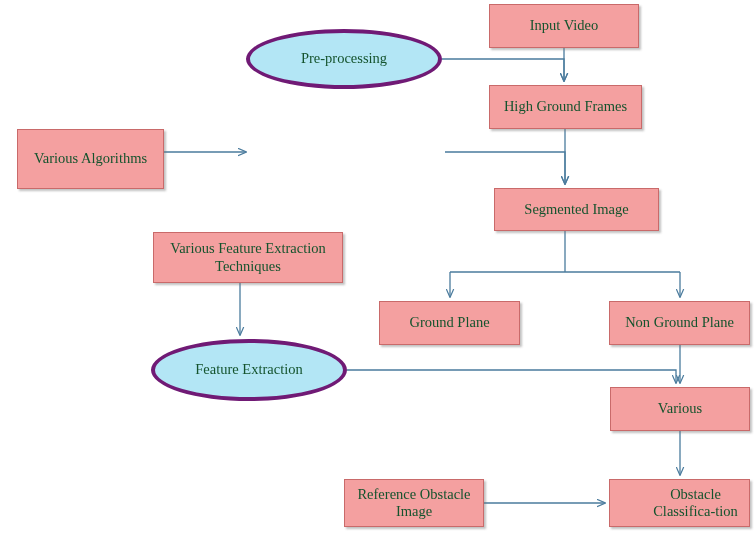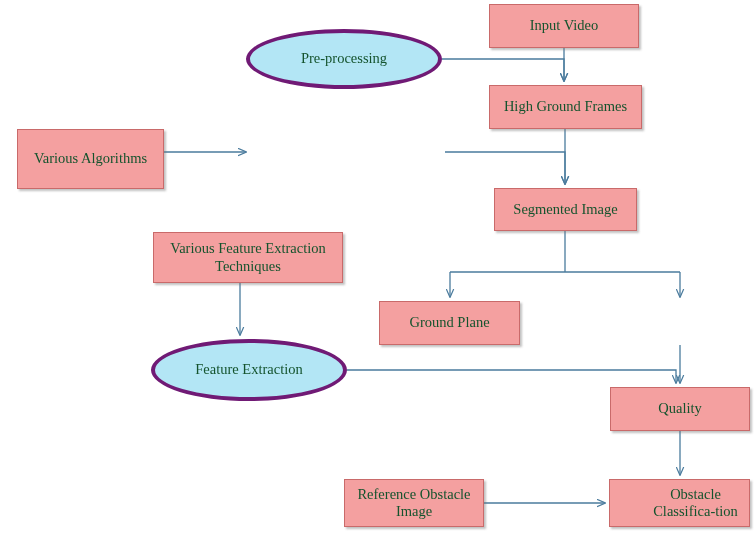--- a/index.html
+++ b/index.html
@@ -101,39 +101,42 @@
 
   <div class="node rect" style="left:489px; top:85px; width:153px; height:44px;">
     <span>High Ground Frames</span>
   </div>
 
   <div class="node rect" style="left:17px; top:129px; width:147px; height:60px;">
     <span>Various Algorithms</span>
   </div>
 
 
-  <div class="node rect" style="left:494px; top:188px; width:143px; height:43px;">
+  <div class="node rect" style="left:494px; top:188px; width:165px; height:43px;">
     <span>Segmented Image</span>
   </div>
 
   <div class="node rect" style="left:153px; top:232px; width:190px; height:51px;">
     <span>Various Feature Extraction Techniques</span>
   </div>
 
   <div class="node rect" style="left:379px; top:301px; width:141px; height:44px;">
     <span>Ground Plane</span>
   </div>
 
+  <div class="node rect" style="left:609px; top:301px; width:141px; height:44px;">
+    <span>Non Ground Plane</span>
+  </div>
 
   <div class="node ellipse" style="left:151px; top:339px; width:196px; height:62px;">
     <span>Feature Extraction</span>
   </div>
 
   <div class="node rect" style="left:610px; top:387px; width:140px; height:44px;">
-    <span>Quality</span>
+    <span>Various</span>
   </div>
 
   <div class="node rect" style="left:344px; top:479px; width:140px; height:48px;">
     <span>Reference Obstacle Image</span>
   </div>
 
   <div class="node rect" style="left:609px; top:479px; width:141px; height:48px;padding-left:32px;">
     <span>Obstacle Classifica-tion</span>
   </div>
 

